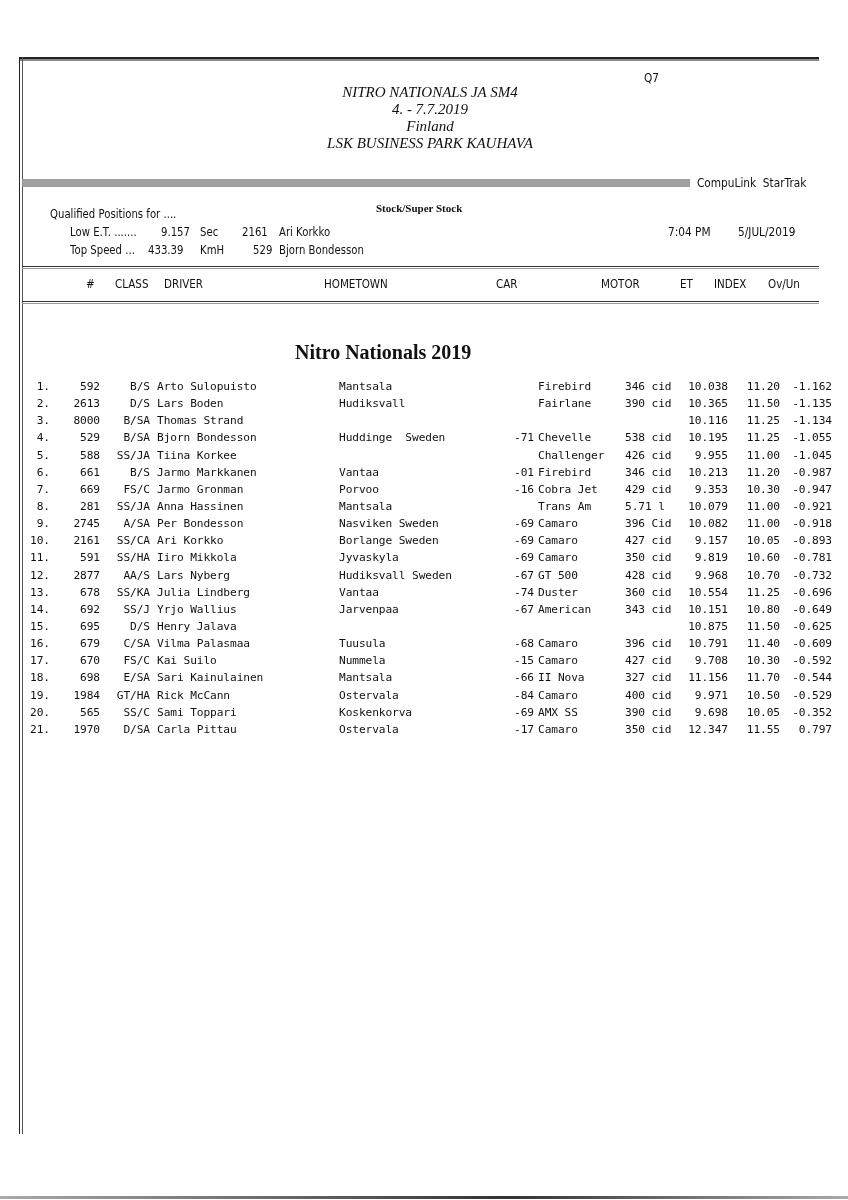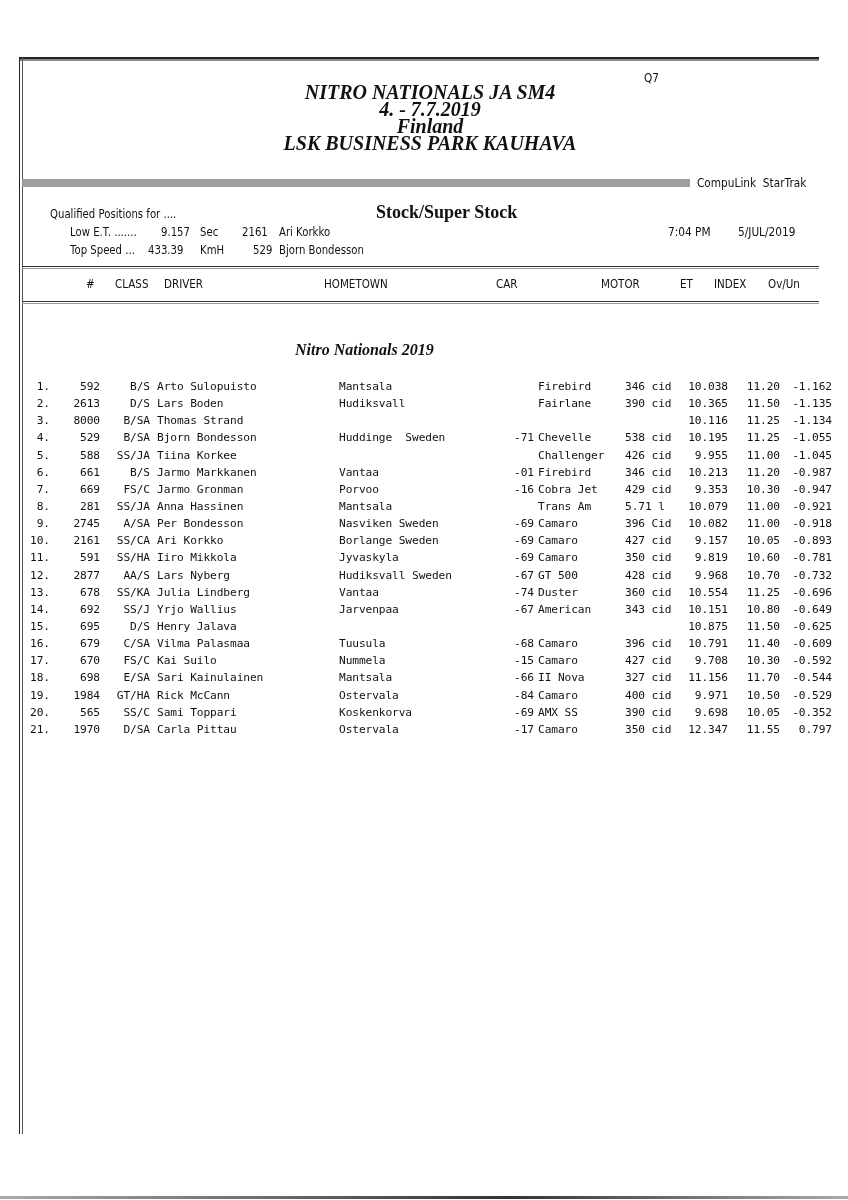--- a/index.html
+++ b/index.html
@@ -1,18 +1,18 @@
 <!DOCTYPE html>
 <html><head>
 <meta charset="utf-8">
 <style>
   html, body { margin: 0; padding: 0; background: #ffffff; }
   body { width: 848px; height: 1200px; position: relative; overflow: hidden; color: #111; }
   .abs { position: absolute; white-space: pre; }
-  .serif-it { font-family: "Liberation Serif", serif; font-style: italic; font-size: 20px; color: #111; font-weight: bold; }
+  .serif-it { font-family: "Liberation Serif", serif; font-style: italic; font-size: 15px; color: #111; }
   .sans-sm { font-family: "DejaVu Sans", sans-serif; font-size: 11px; color: #111; transform: scaleX(0.88); transform-origin: left top; }
   .mono { font-family: "DejaVu Sans Mono", monospace; font-size: 11.2px; color: #111; letter-spacing: -0.1px; }
 
   
   .border-top { position: absolute; left: 19px; top: 57px; width: 800px; height: 2px; background: #222; box-shadow: 0 2px 0 #888; }
   .border-left { position: absolute; left: 19px; top: 57px; width: 1px; height: 1077px; background: #222; box-shadow: 3px 0 0 #555; }
   .hline { position: absolute; left: 22px; width: 797px; height: 1px; background: #333; box-shadow: 0 2px 0 #999; }
   .bottom-line { position: absolute; left: 0; top: 1196px; width: 848px; height: 3px; background: linear-gradient(to right, #aaa, #333 60%, #aaa); }
 
   .dot-band { position: absolute; left: 22px; top: 179px; width: 668px; height: 8px;
@@ -52,21 +52,21 @@
   <span class="title-line">NITRO NATIONALS JA SM4</span>
   <span class="title-line">4. - 7.7.2019</span>
   <span class="title-line">Finland</span>
   <span class="title-line">LSK BUSINESS PARK KAUHAVA</span>
 </div>
 
 <div class="dot-band"></div>
 <div class="abs sans-sm" style="left:697px; top:176px; font-size:12px;">CompuLink  StarTrak</div>
 
 <div class="abs sans-sm" style="left:50px; top:207px; font-size:11.5px;">Qualified Positions for ....</div>
-<div class="abs center-bold" style="left:376px; top:202px; font-size:18px;">Stock/Super Stock</div>
+<div class="abs center-bold" style="left:376px; top:202px; font-size:11px;">Stock/Super Stock</div>
 
 <div class="abs sans-sm" style="left:70px; top:225px; font-size:11.5px;">Low E.T. .......</div>
 <div class="abs sans-sm" style="left:161px; top:225px; font-size:11.5px;">9.157</div>
 <div class="abs sans-sm" style="left:200px; top:225px; font-size:11.5px;">Sec</div>
 <div class="abs sans-sm" style="left:242px; top:225px; font-size:11.5px;">2161</div>
 <div class="abs sans-sm" style="left:279px; top:225px; font-size:11.5px;">Ari Korkko</div>
 
 <div class="abs sans-sm" style="left:70px; top:243px; font-size:11.5px;">Top Speed ...</div>
 <div class="abs sans-sm" style="left:148px; top:243px; font-size:11.5px;">433.39</div>
 <div class="abs sans-sm" style="left:200px; top:243px; font-size:11.5px;">KmH</div>
@@ -81,21 +81,21 @@
 <div class="abs hdr" style="left:115px; top:277px;">CLASS</div>
 <div class="abs hdr" style="left:164px; top:277px;">DRIVER</div>
 <div class="abs hdr" style="left:324px; top:277px;">HOMETOWN</div>
 <div class="abs hdr" style="left:496px; top:277px;">CAR</div>
 <div class="abs hdr" style="left:601px; top:277px;">MOTOR</div>
 <div class="abs hdr" style="left:680px; top:277px;">ET</div>
 <div class="abs hdr" style="left:714px; top:277px;">INDEX</div>
 <div class="abs hdr" style="left:768px; top:277px;">Ov/Un</div>
 <div class="hline" style="top:301px;"></div>
 
-<div class="abs center-bold" style="left:295px; top:341px; font-size:16px;font-style:italic;">Nitro Nationals 2019</div>
+<div class="abs center-bold" style="left:295px; top:341px; font-size:20px;">Nitro Nationals 2019</div>
 
 <table class="results mono">
   <tbody>
     <tr>
         <td class="c-pos">1.</td>
         <td class="c-num">592</td>
         <td class="c-cls">B/S</td>
         <td class="c-drv">Arto Sulopuisto</td>
         <td class="c-home">Mantsala</td>
         <td class="c-yr"></td>

